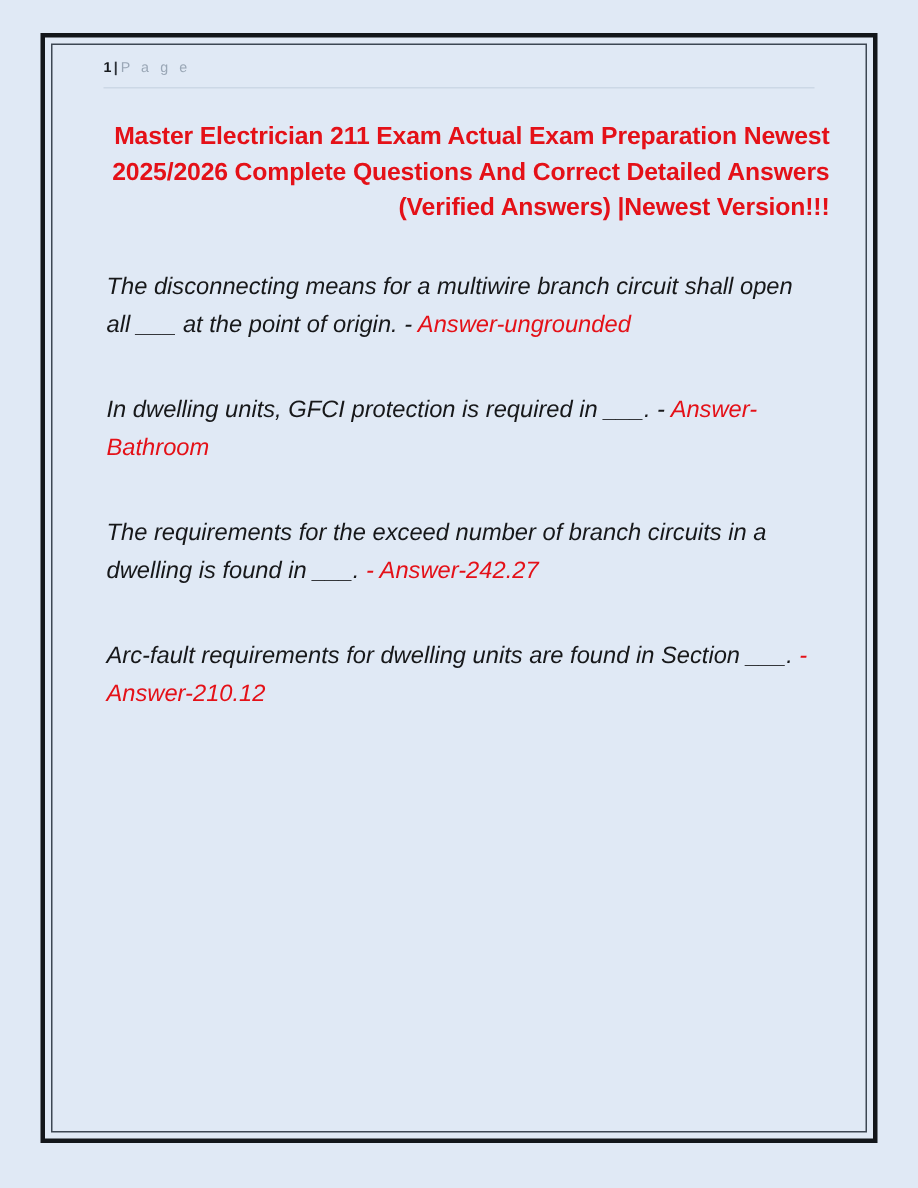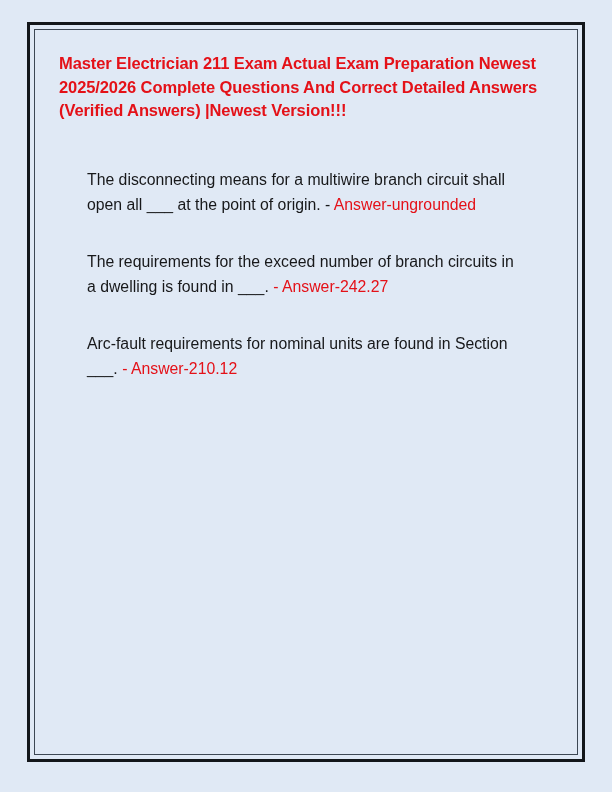--- a/index.html
+++ b/index.html
@@ -85,32 +85,33 @@
   .header-rule {
     margin: 6px 0 0 0;
     height: 1px;
     background: #ccd8e6;
     width: 100%;
   }
 
   
   .doc-title {
     margin: 22px 24px 0 24px;
-    text-align: left;
+    text-align: right;
     color: #e41118;
     font-weight: bold;
     font-size: 16.5px;
     line-height: 23.5px;
     letter-spacing: -0.1px;
   }
 
   
   .qa-list {
-    margin: 16px;
+    margin: 0;
     padding: 28px 36px 0 36px;
+    font-style: italic;
   }
   .qa-block {
     font-size: 15.8px;
     line-height: 25px;
     color: #17181a;
     margin: 0 0 32px 0;
     text-align: left;
   }
   .qa-block:last-child {
     margin-bottom: 0;
@@ -129,29 +130,34 @@
 </head>
 <body>
 
 <div class="page-canvas">
 
   <div class="page-frame-outer"></div>
   <div class="page-frame-inner"></div>
 
   <div class="page-body">
 
+    <div class="doc-header">
+      <div class="header-line"><span class="header-pagenum">1</span><span class="header-sep">|</span><span class="header-pageword">P a g e</span></div>
+      <div class="header-rule"></div>
+    </div>
 
     <h1 class="doc-title">Master Electrician 211 Exam Actual Exam Preparation Newest 2025/2026 Complete Questions And Correct Detailed Answers (Verified Answers) |Newest Version!!!</h1>
 
     <div class="qa-list">
 
       <p class="qa-block"><span class="qa-question">The disconnecting means for a multiwire branch circuit shall open all </span><span class="qa-blank">___</span><span class="qa-question"> at the point of origin. - </span><span class="qa-answer">Answer-ungrounded</span></p>
 
 
+      <p class="qa-block"><span class="qa-question">In dwelling units, GFCI protection is required in </span><span class="qa-blank">___</span><span class="qa-question">. - </span><span class="qa-answer">Answer-Bathroom</span></p>
 
       <p class="qa-block"><span class="qa-question">The requirements for the exceed number of branch circuits in a dwelling is found in </span><span class="qa-blank">___</span><span class="qa-question">. </span><span class="qa-answer">- Answer-242.27</span></p>
 
-      <p class="qa-block"><span class="qa-question">Arc-fault requirements for nominal units are found in Section </span><span class="qa-blank">___</span><span class="qa-question">. </span><span class="qa-answer">- Answer-210.12</span></p>
+      <p class="qa-block"><span class="qa-question">Arc-fault requirements for dwelling units are found in Section </span><span class="qa-blank">___</span><span class="qa-question">. </span><span class="qa-answer">- Answer-210.12</span></p>
 
     </div>
 
   </div>
 </div>
 
 </body></html>

